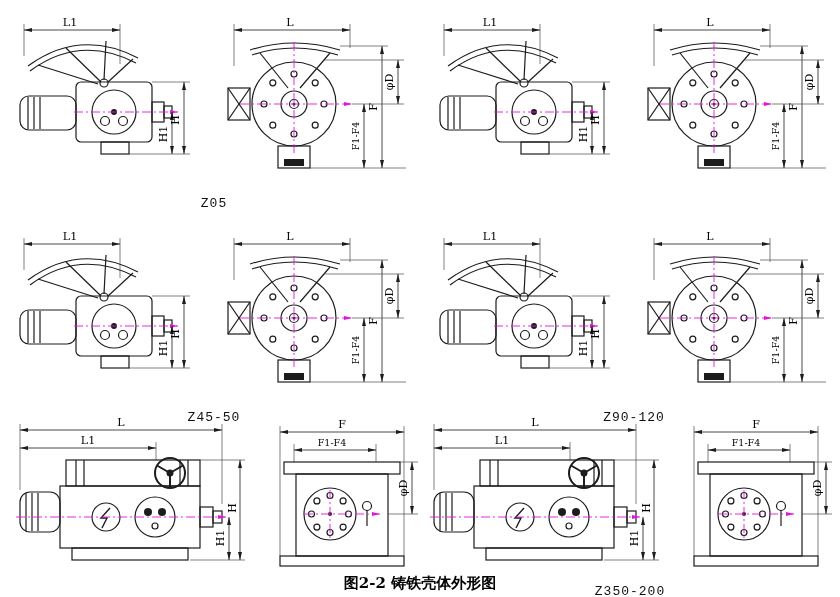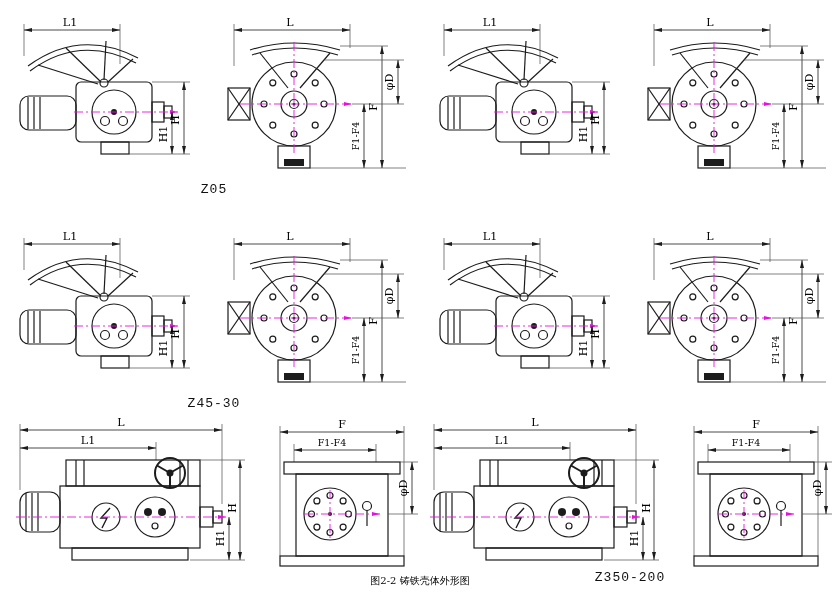--- a/index.html
+++ b/index.html
@@ -5,26 +5,26 @@
   html,body{margin:0;padding:0}
   body{
     width:840px;height:597px;position:relative;overflow:hidden;
     background:#ffffff;font-family:"Liberation Sans",sans-serif;
   }
   .panel{position:absolute}
   .views{display:flex;align-items:flex-end}
   .views.small{gap:30px}
   .views.large{gap:22px}
   .model-label{
-    text-align:center;margin-top:2px;color:#111;
+    text-align:center;margin-top:16px;color:#111;
     font:13px "Liberation Mono",monospace;letter-spacing:1px;
   }
   .fig-caption{
     position:absolute;top:574px;left:50%;transform:translateX(-50%);
-    font-family:"DejaVu Serif",serif;font-weight:normal;font-size:10px;color:#000;
+    font-family:"DejaVu Serif",serif;font-weight:bold;font-size:15px;color:#000;
     white-space:nowrap;
   }
   svg .ln{stroke:#1c1c1c;stroke-width:1.2;fill:none}
   svg .lnb{stroke:#1c1c1c;stroke-width:2;fill:none}
   svg .thin{stroke:#4a4a4a;stroke-width:0.7;fill:none}
   svg .dim{stroke:#1c1c1c;stroke-width:0.8;fill:none}
   svg .cl{stroke:#e512dd;stroke-width:0.9;fill:none;stroke-dasharray:9 3 2 3}
   svg .fillD{fill:#1c1c1c;stroke:none}
   svg text.dimtxt{font-family:"DejaVu Serif",serif;font-size:11px;fill:#000}
   svg text.dimtxt.sm{font-size:9.5px}
@@ -368,21 +368,21 @@
         <text class="dimtxt" x="153" y="99" text-anchor="middle" transform="rotate(-90 153 99)">F</text>
       </g>
       <g>
         <line class="thin" x1="100" y1="52" x2="180" y2="52"></line>
         <line class="thin" x1="146" y1="96" x2="180" y2="96"></line>
         <line class="dim" x1="174" y1="52" x2="174" y2="96" marker-start="url(#dim-arrow)" marker-end="url(#dim-arrow)"></line>
         <text class="dimtxt" x="169" y="74" text-anchor="middle" transform="rotate(-90 169 74)">φD</text>
       </g>
     </svg>
   </div>
-  <div class="model-label">Z45-30</div>
+  <div class="model-label">Z45-50</div>
 </section>
 
 <section class="panel" style="left:436px;top:222px">
   <div class="views small">
 
     <svg width="178" height="172" viewBox="0 0 178 172">
       <g>
         <line class="thin" x1="8" y1="16" x2="8" y2="48"></line>
         <line class="thin" x1="104" y1="16" x2="104" y2="56"></line>
         <line class="dim" x1="8" y1="22" x2="104" y2="22" marker-start="url(#dim-arrow)" marker-end="url(#dim-arrow)"></line>
@@ -480,20 +480,21 @@
         <text class="dimtxt" x="153" y="99" text-anchor="middle" transform="rotate(-90 153 99)">F</text>
       </g>
       <g>
         <line class="thin" x1="100" y1="52" x2="180" y2="52"></line>
         <line class="thin" x1="146" y1="96" x2="180" y2="96"></line>
         <line class="dim" x1="174" y1="52" x2="174" y2="96" marker-start="url(#dim-arrow)" marker-end="url(#dim-arrow)"></line>
         <text class="dimtxt" x="169" y="74" text-anchor="middle" transform="rotate(-90 169 74)">φD</text>
       </g>
     </svg>
   </div>
+  <div class="model-label">Z90-120</div>
 </section>
 
 <section class="panel" style="left:10px;top:416px">
   <div class="views large">
 
     <svg width="238" height="152" viewBox="0 0 238 152">
       <g>
         <line class="thin" x1="10" y1="8" x2="10" y2="74"></line>
         <line class="thin" x1="212" y1="8" x2="212" y2="88"></line>
         <line class="dim" x1="10" y1="14" x2="212" y2="14" marker-start="url(#dim-arrow)" marker-end="url(#dim-arrow)"></line>

